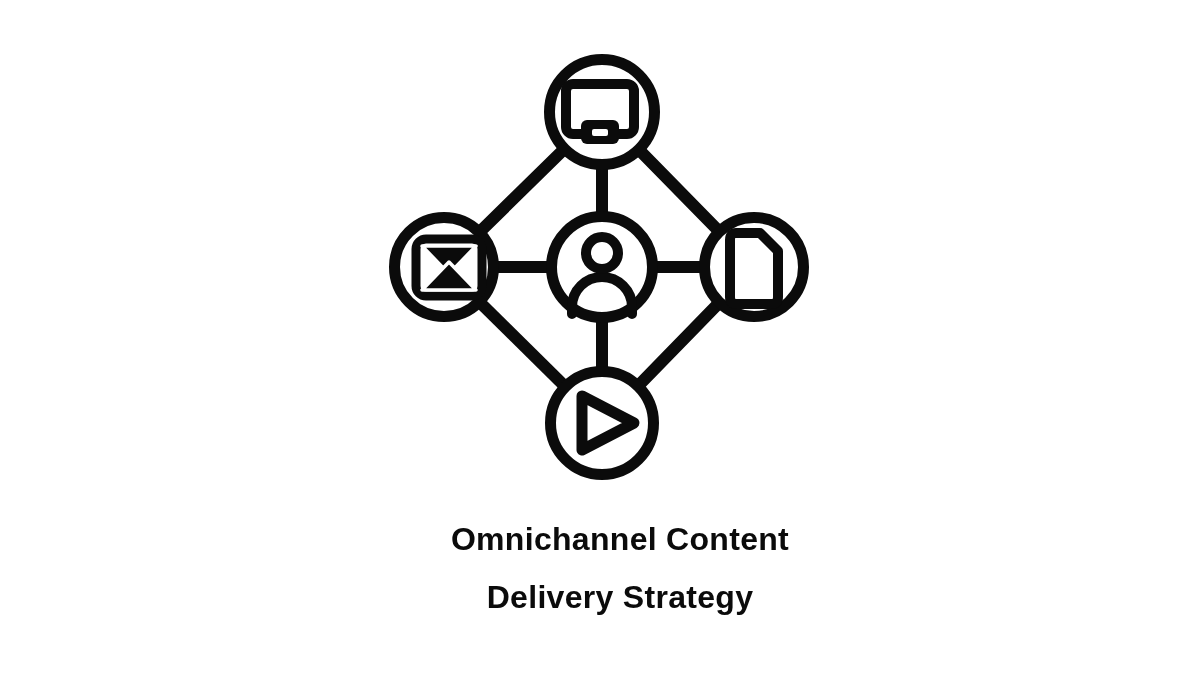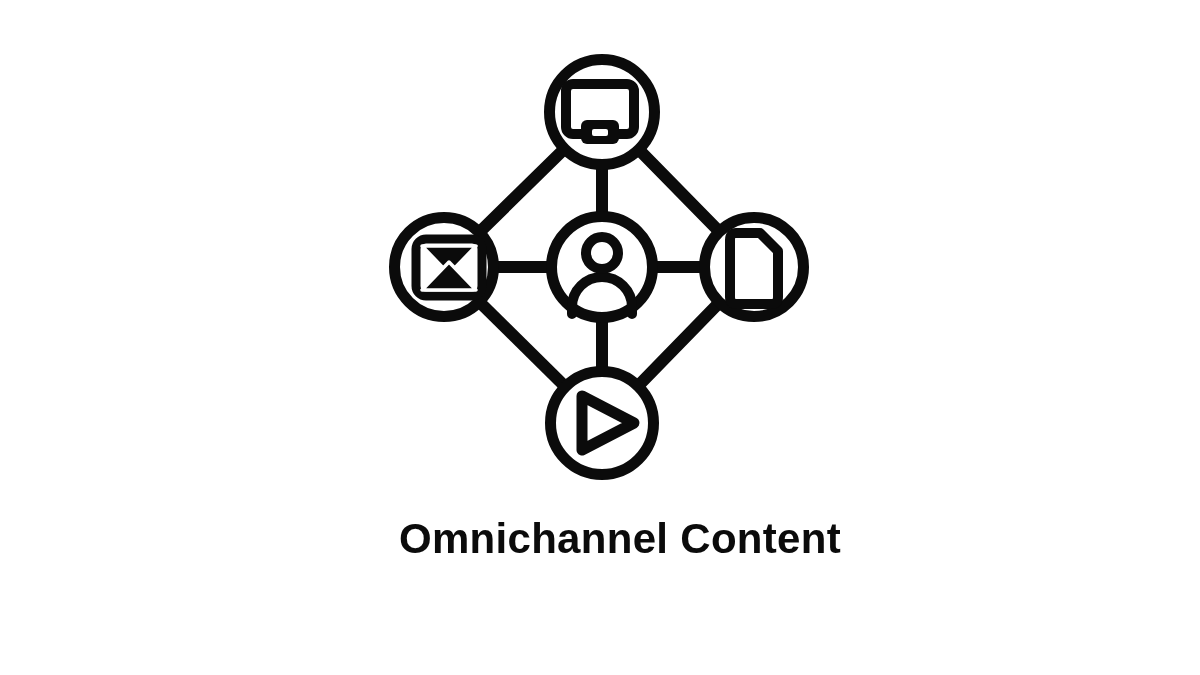--- a/index.html
+++ b/index.html
@@ -35,21 +35,21 @@
     fill: var(--ink); stroke: var(--background);
     stroke-width:3.5; stroke-linejoin:round;
   }
   .play { stroke-width:11; }
 
   .title {
     margin-top:10px;
     text-align:center;
     color: var(--ink);
     font-weight:700;
-    font-size:42px;
+    font-size:32px;
     line-height:58px;
     letter-spacing:0.3px;
     margin-left:40px;
   }
 </style>
 </head>
 <body>
 
 <div class="canvas">
 
@@ -104,15 +104,16 @@
       <g>
         <path class="ic-open" d="M572,314 L572,307 A30,30 0 0 1 632,307 L632,314"></path>
         <circle class="ic" cx="602" cy="253" r="16"></circle>
       </g>
     </g>
 
   </svg>
 
   <div class="title">
     <div>Omnichannel Content</div>
+    <div>Delivery Strategy</div>
   </div>
 
 </div>
 
 </body></html>

